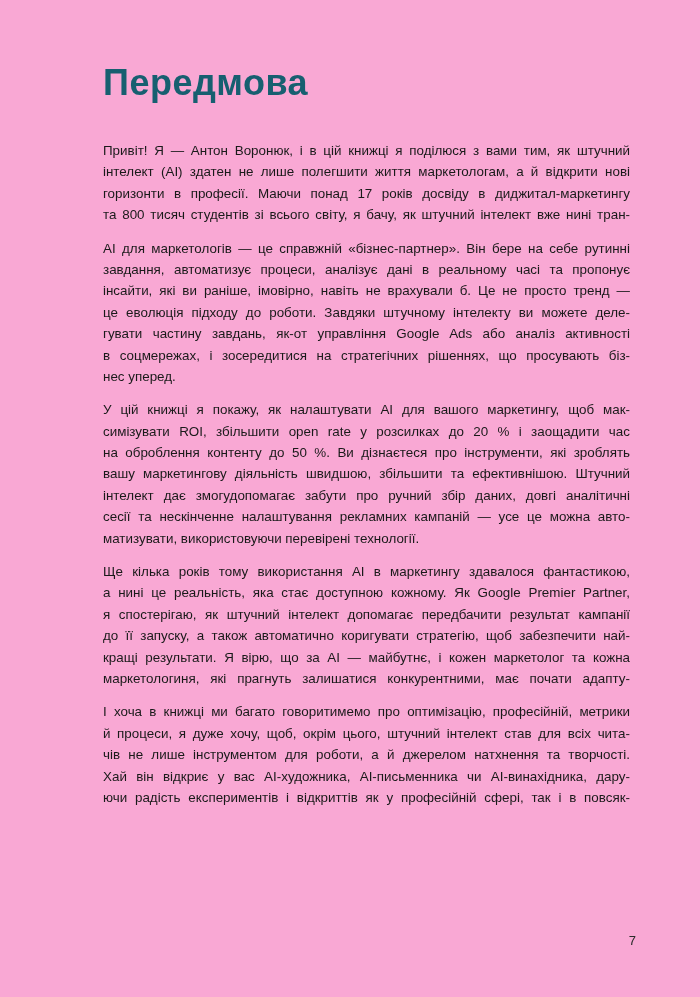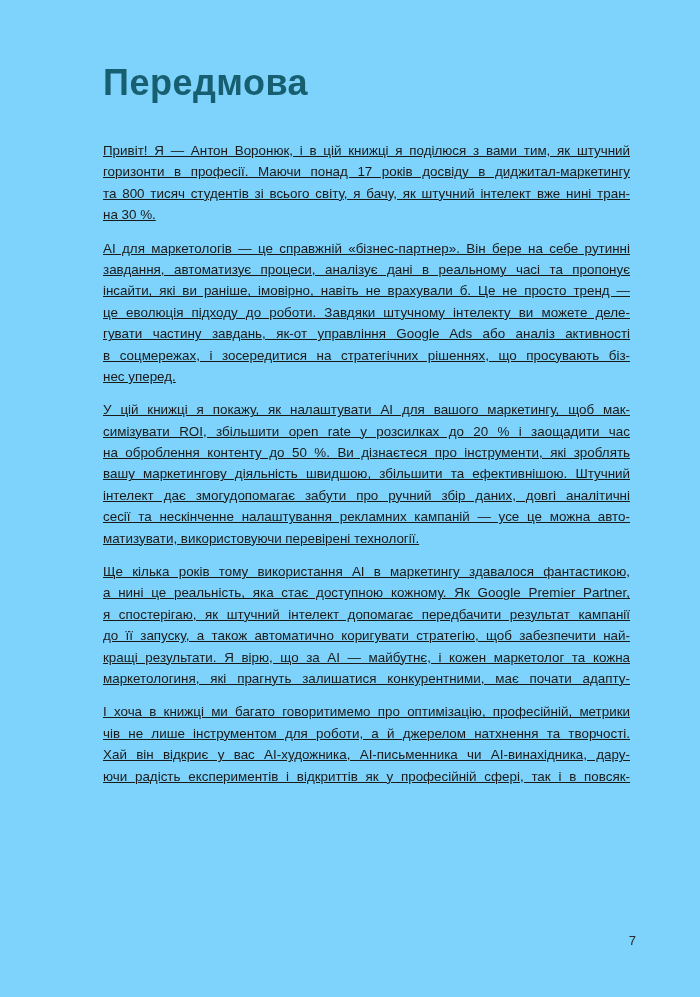--- a/index.html
+++ b/index.html
@@ -4,21 +4,21 @@
 <style>
   html, body {
     margin: 0;
     padding: 0;
     background: #ffffff;
   }
   .page {
     position: relative;
     width: 700px;
     height: 997px;
-    background: #7dd3fc;
+    background: #f9a8d4;
     overflow: hidden;
     font-family: "Liberation Sans", sans-serif;
     box-sizing: border-box;
   }
   .content {
     position: absolute;
     left: 103px;
     top: 0;
     width: 527px;
   }
@@ -31,21 +31,20 @@
     color: #175f70; 
     font-family: "Liberation Sans", "DejaVu Sans", sans-serif;
   }
   .body-paragraphs {
     color: #1a1a1a;
     font-size: 13.4px;
   }
   .para {
     margin: 0 0 12px 0;
     padding: 0;
-    text-decoration: underline;
   }
   .line {
     display: block;
     height: 21.4px;
     line-height: 21.4px;
     white-space: normal;
     overflow: hidden;
   }
   .line.just {
     text-align: justify;
@@ -65,23 +64,23 @@
 </style>
 </head>
 <body>
 
 <div class="page">
   <div class="content">
     <h1 class="chapter-title" style="color: rgb(23, 95, 112);">Передмова</h1>
     <div class="body-paragraphs" style="color: rgb(26, 26, 26);">
         <p class="para">
           <span class="line just">Привіт! Я — Антон Воронюк, і в цій книжці я поділюся з вами тим, як штучний</span>
+          <span class="line just">інтелект (AI) здатен не лише полегшити життя маркетологам, а й відкрити нові</span>
           <span class="line just">горизонти в професії. Маючи понад 17 років досвіду в диджитал-маркетингу</span>
           <span class="line just">та 800 тисяч студентів зі всього світу, я бачу, як штучний інтелект вже нині тран-</span>
-          <span class="line last">на 30 %.</span>
         </p>
         <p class="para">
           <span class="line just">AI для маркетологів — це справжній «бізнес-партнер». Він бере на себе рутинні</span>
           <span class="line just">завдання, автоматизує процеси, аналізує дані в реальному часі та пропонує</span>
           <span class="line just">інсайти, які ви раніше, імовірно, навіть не врахували б. Це не просто тренд —</span>
           <span class="line just">це еволюція підходу до роботи. Завдяки штучному інтелекту ви можете деле-</span>
           <span class="line just">гувати частину завдань, як-от управління Google Ads або аналіз активності</span>
           <span class="line just">в соцмережах, і зосередитися на стратегічних рішеннях, що просувають біз-</span>
           <span class="line last">нес уперед.</span>
         </p>
@@ -97,20 +96,21 @@
         <p class="para">
           <span class="line just">Ще кілька років тому використання AI в маркетингу здавалося фантастикою,</span>
           <span class="line just">а нині це реальність, яка стає доступною кожному. Як Google Premier Partner,</span>
           <span class="line just">я спостерігаю, як штучний інтелект допомагає передбачити результат кампанії</span>
           <span class="line just">до її запуску, а також автоматично коригувати стратегію, щоб забезпечити най-</span>
           <span class="line just">кращі результати. Я вірю, що за AI — майбутнє, і кожен маркетолог та кожна</span>
           <span class="line just">маркетологиня, які прагнуть залишатися конкурентними, має почати адапту-</span>
         </p>
         <p class="para">
           <span class="line just">І хоча в книжці ми багато говоритимемо про оптимізацію, професійній, метрики</span>
+          <span class="line just">й процеси, я дуже хочу, щоб, окрім цього, штучний інтелект став для всіх чита-</span>
           <span class="line just">чів не лише інструментом для роботи, а й джерелом натхнення та творчості.</span>
           <span class="line just">Хай він відкриє у вас AI-художника, AI-письменника чи AI-винахідника, дару-</span>
           <span class="line just">ючи радість експериментів і відкриттів як у професійній сфері, так і в повсяк-</span>
         </p>
       </div>
   </div>
   <div class="page-number">7</div>
 </div>
 
 </body></html>

